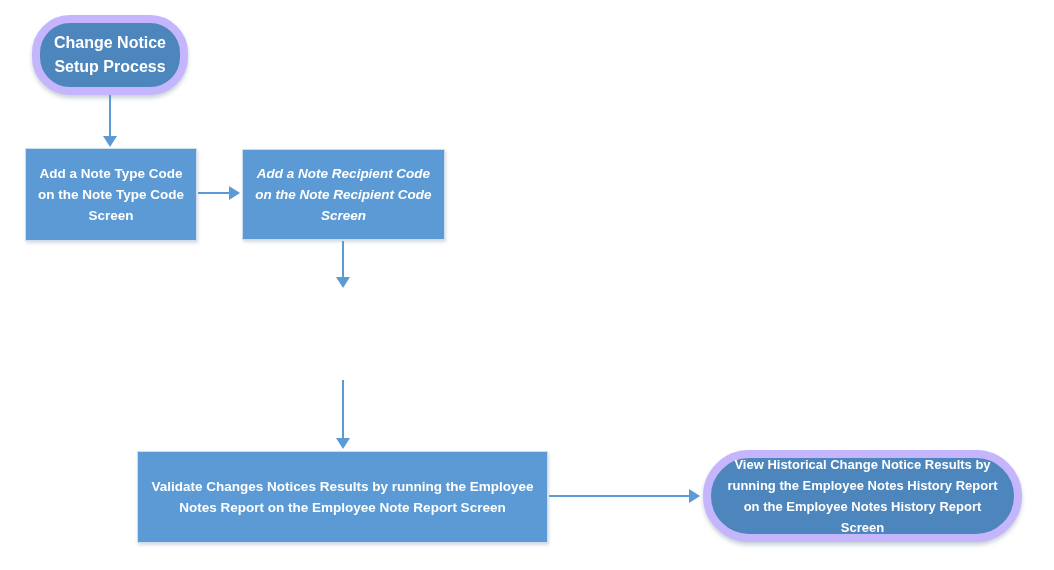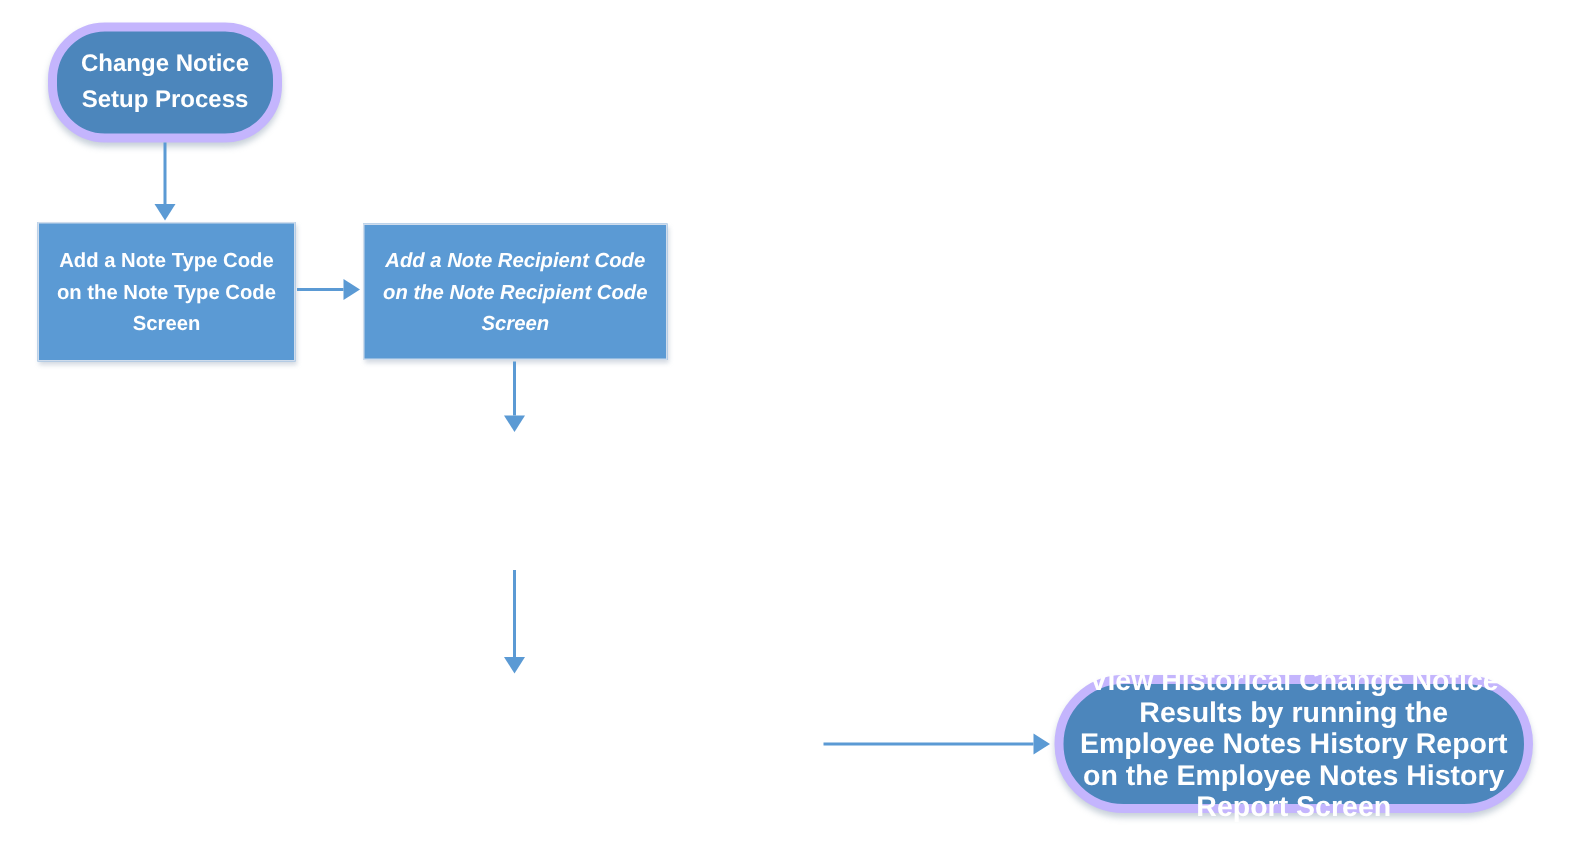--- a/index.html
+++ b/index.html
@@ -24,21 +24,21 @@
     font-weight: 600;
   }
 
   .node .label-text {
     display: block;
     width: 100%;
   }
 
   .terminator {
     background: #4c86bc;
-    border: 6px solid #c4b5fd;
+    border: 8px solid #c4b5fd;
     box-shadow: 0 3px 4px rgba(130, 150, 170, 0.45);
     font-size: 16px;
     line-height: 24px;
   }
 
   .process {
     background: #5b9ad4;
     border: 1px solid #cfdcec;
     box-shadow: 1px 2px 3px rgba(150, 165, 185, 0.4);
     font-size: 13.5px;
@@ -95,23 +95,26 @@
     <div class="shaft"></div>
     <div class="head down"></div>
   </div>
 
 
   <div class="conn" style="left:342px; top:380px; width:2px; height:58px;">
     <div class="shaft"></div>
     <div class="head down"></div>
   </div>
 
+  <div class="node process" style="left:137px; top:451px; width:411px; height:92px;">
+    <span class="label-text">Validate Changes Notices Results by running the Employee Notes Report on the Employee Note Report Screen</span>
+  </div>
 
   <div class="conn" style="left:549px; top:495px; width:140px; height:2px;">
     <div class="shaft"></div>
     <div class="head right"></div>
   </div>
 
-  <div class="node terminator" style="left:703px; top:450px; width:319px; height:92px; border-radius:48px; font-size:19px; line-height:21px; padding:2px 10px;">
+  <div class="node terminator" style="left:703px; top:450px; width:319px; height:92px; border-radius:48px; font-size:13px; line-height:21px; padding:2px 10px;">
     <span class="label-text">View Historical Change Notice Results by running the Employee Notes History Report on the Employee Notes History Report Screen</span>
   </div>
 
 </div>
 
 </body></html>

